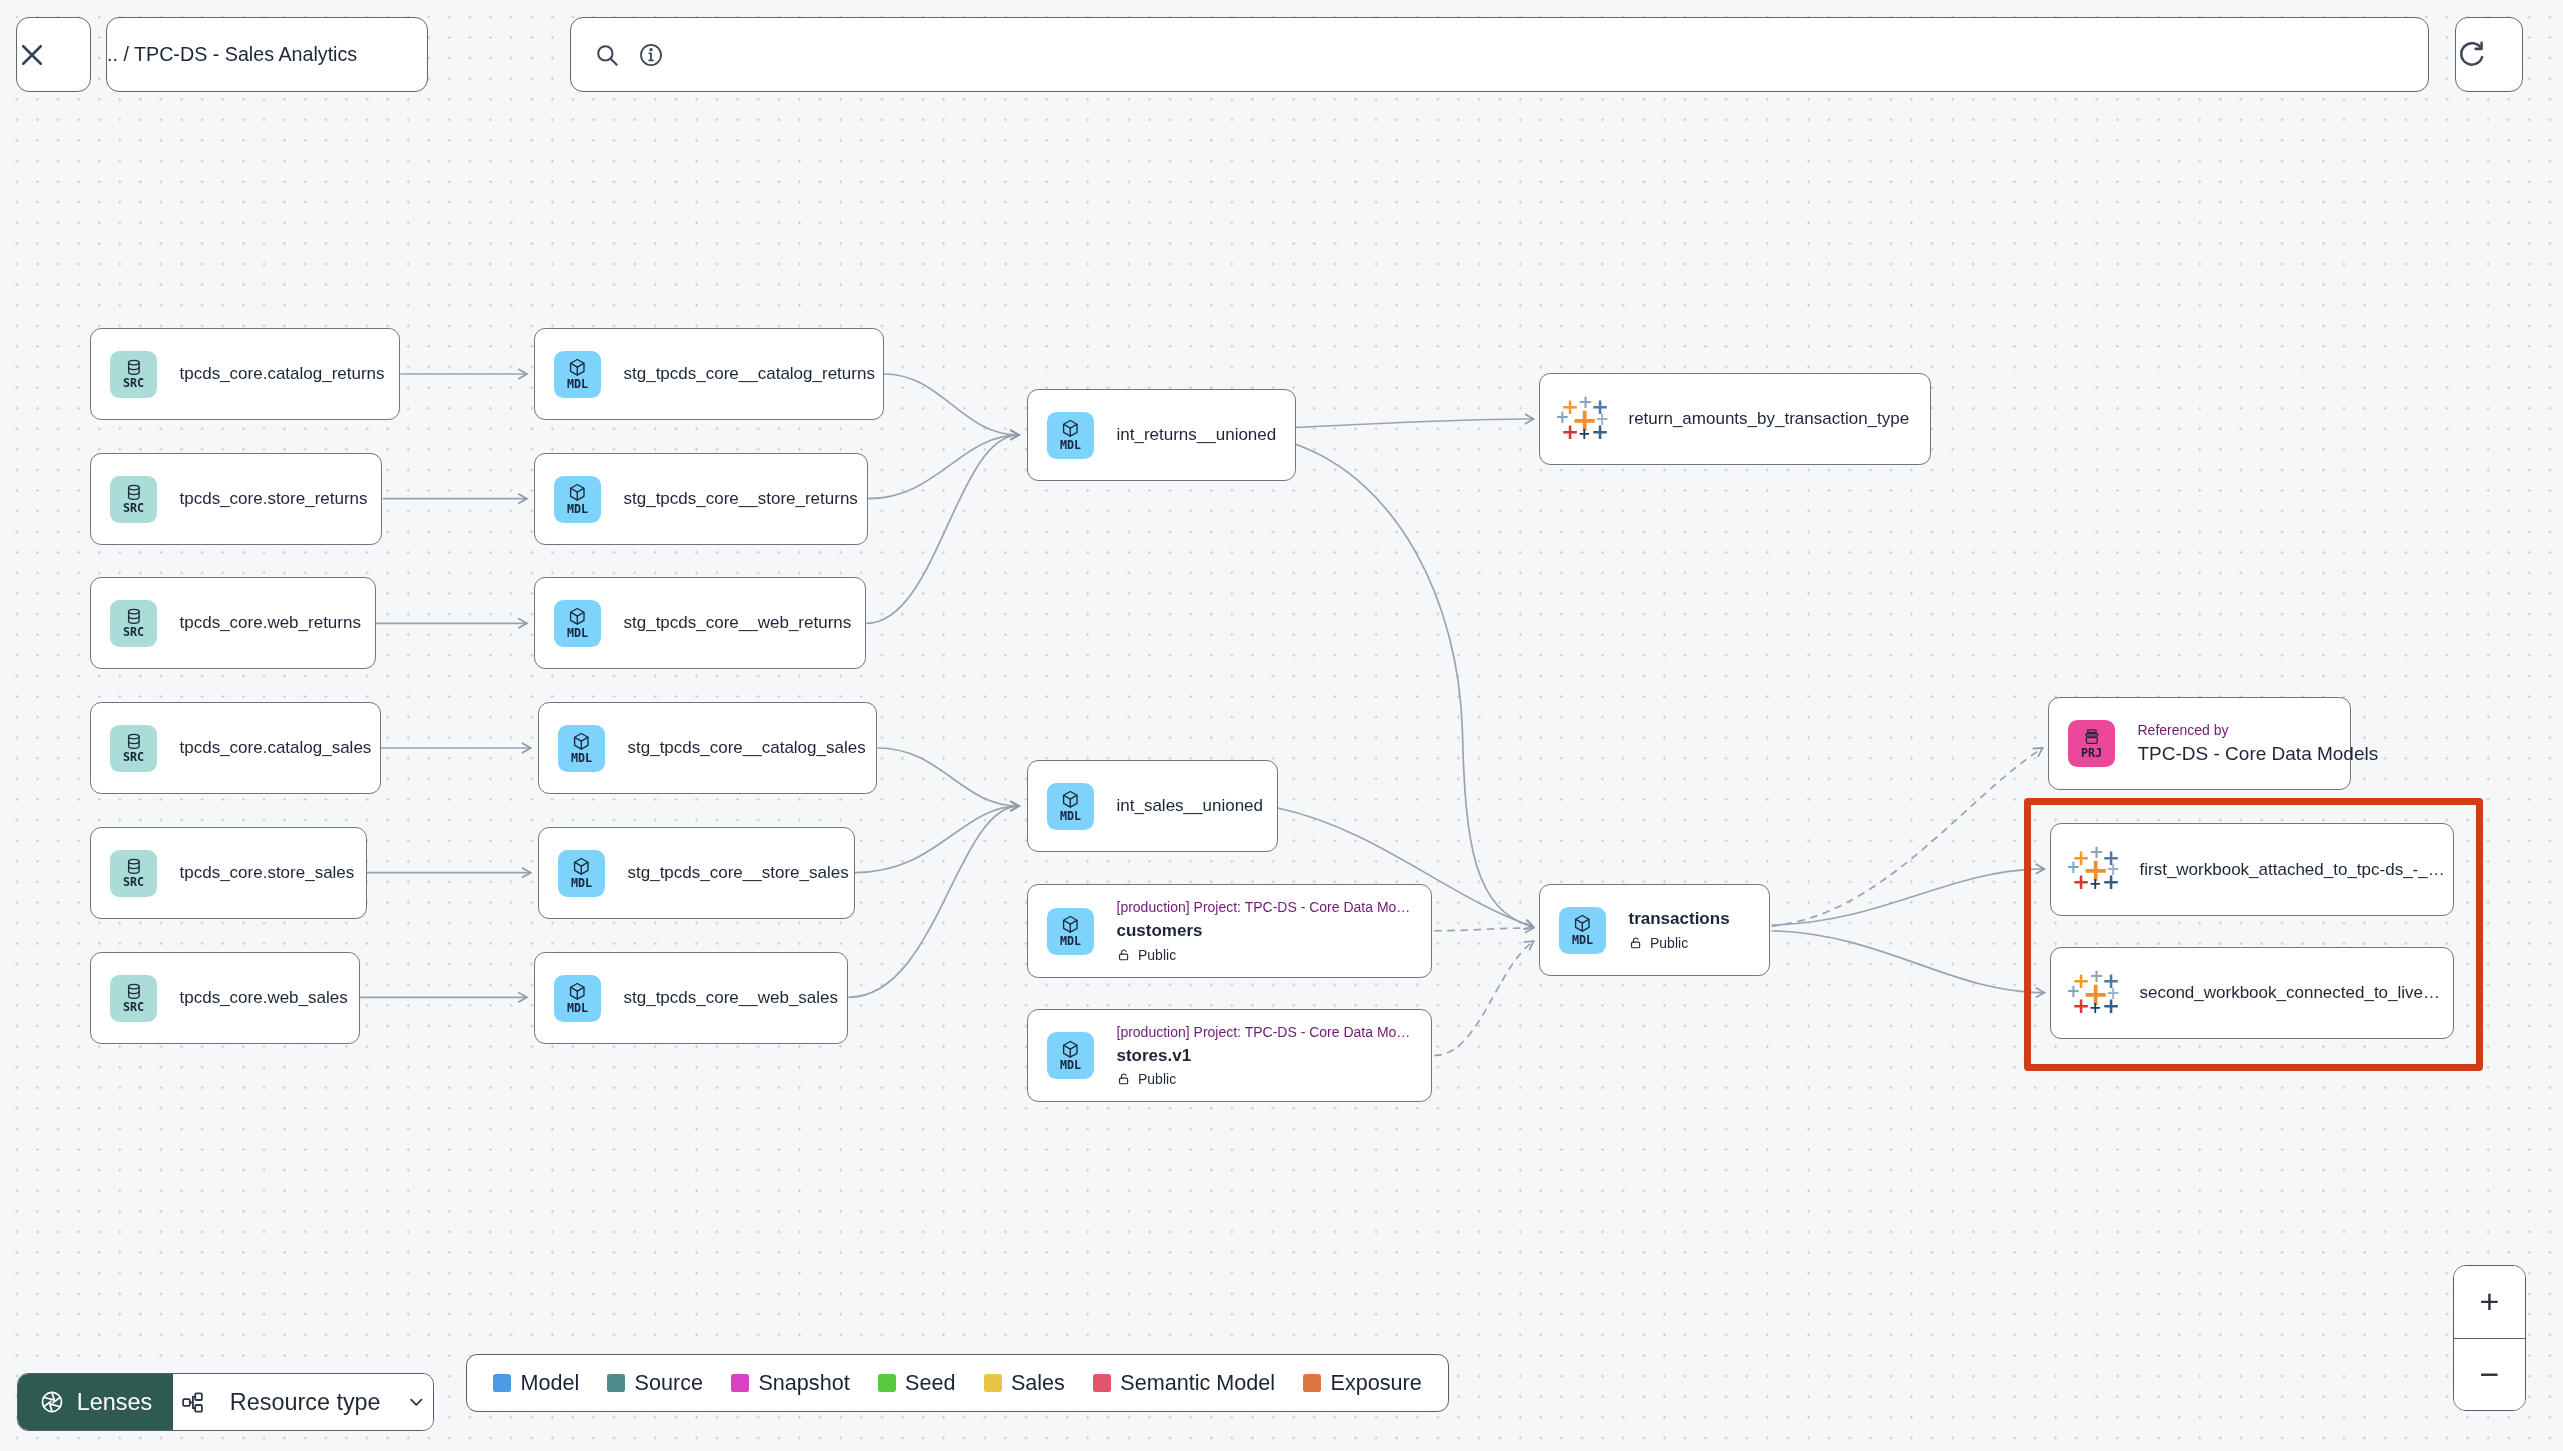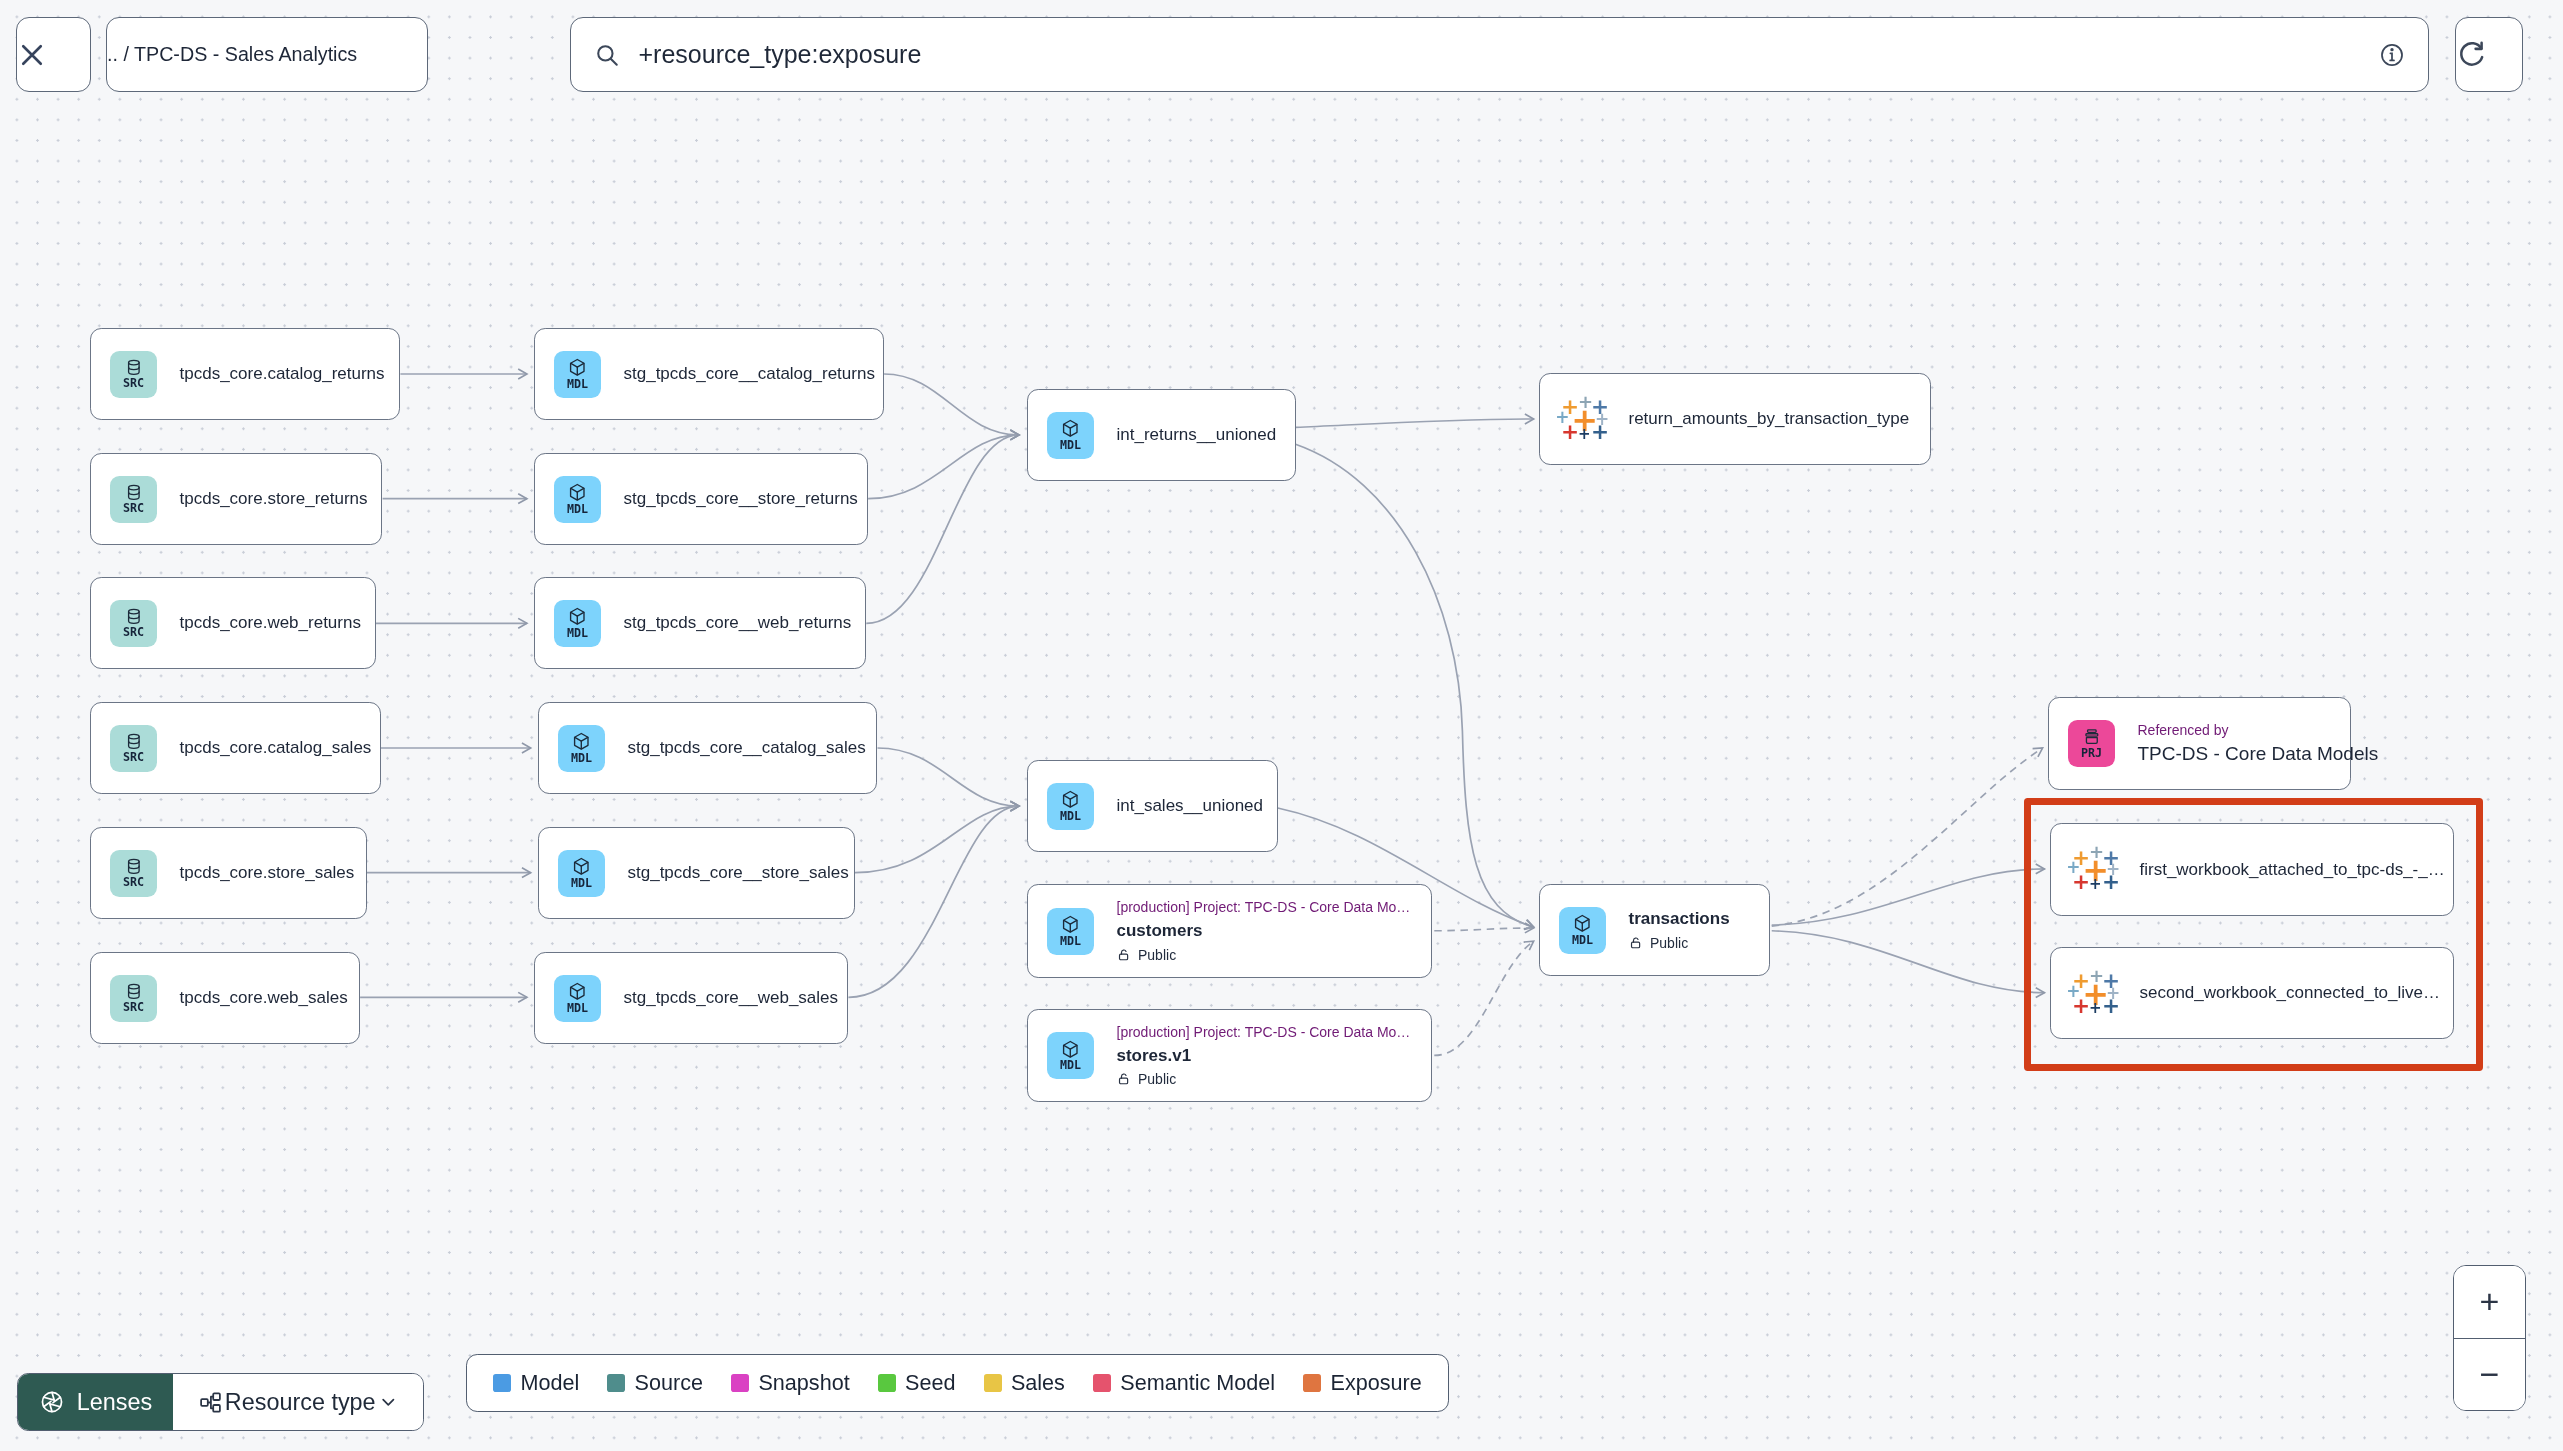--- a/index.html
+++ b/index.html
@@ -65,21 +65,21 @@
   #lens-group{
     position:absolute;left:17px;top:1373px;height:58px;display:flex;
     border:1.9px solid #525e70;border-radius:11.2px;overflow:hidden;background:#fff;
     box-sizing:border-box;z-index:10;
   }
   #lenses-btn{
     background:#2e5a52;color:#fff;display:flex;align-items:center;gap:12.2px;
     padding:0 20.6px;font-size:23.4px;cursor:pointer;
   }
   #resource-btn{
-    display:flex;align-items:center;gap:2px;padding:0 25px;font-size:23.4px;
+    display:flex;align-items:center;gap:25px;padding:0 7px;font-size:23.4px;
     color:#1f2938;cursor:pointer;background:#fff;
   }
   
   #legend{
     position:absolute;left:466px;top:1354px;height:58px;background:#fff;
     border:1.9px solid #525e70;border-radius:11.2px;box-sizing:border-box;
     display:flex;align-items:center;padding:0 26px;gap:28px;z-index:10;
   }
   .lg-item{display:flex;align-items:center;gap:9.4px;font-size:21.6px;color:#1b2434;white-space:nowrap}
   .lg-swatch{width:18px;height:18px;border-radius:2.8px;flex:none}
@@ -461,21 +461,20 @@
   <span>.. / TPC-DS - Sales Analytics</span>
 </div>
 
 <div class="topbtn" id="search-bar">
   <span class="tb-icon">
     <svg width="26" height="26" viewBox="0 0 24 24" fill="none" stroke="#3c4759" stroke-width="1.9" stroke-linecap="round">
         <circle cx="10.5" cy="10.5" r="6.6"></circle>
         <path d="M15.4,15.4 L21,21"></path>
       </svg>
   </span>
-  <input id="search-input" type="text" value="+resource_type:exposure" style="">
   <span class="tb-icon">
     <svg width="28" height="28" viewBox="0 0 24 24" fill="none" stroke="#3c4759" stroke-width="1.5" stroke-linecap="round">
         <circle cx="12" cy="12" r="8.6"></circle>
         <path d="M10.6,10.6 H12 V16.6 M10.4,16.7 H13.7"></path>
         <circle cx="12" cy="7.4" r="0.7" fill="#3c4759"></circle>
       </svg>
   </span>
 </div>
 
 <div class="topbtn" id="refresh-btn">

